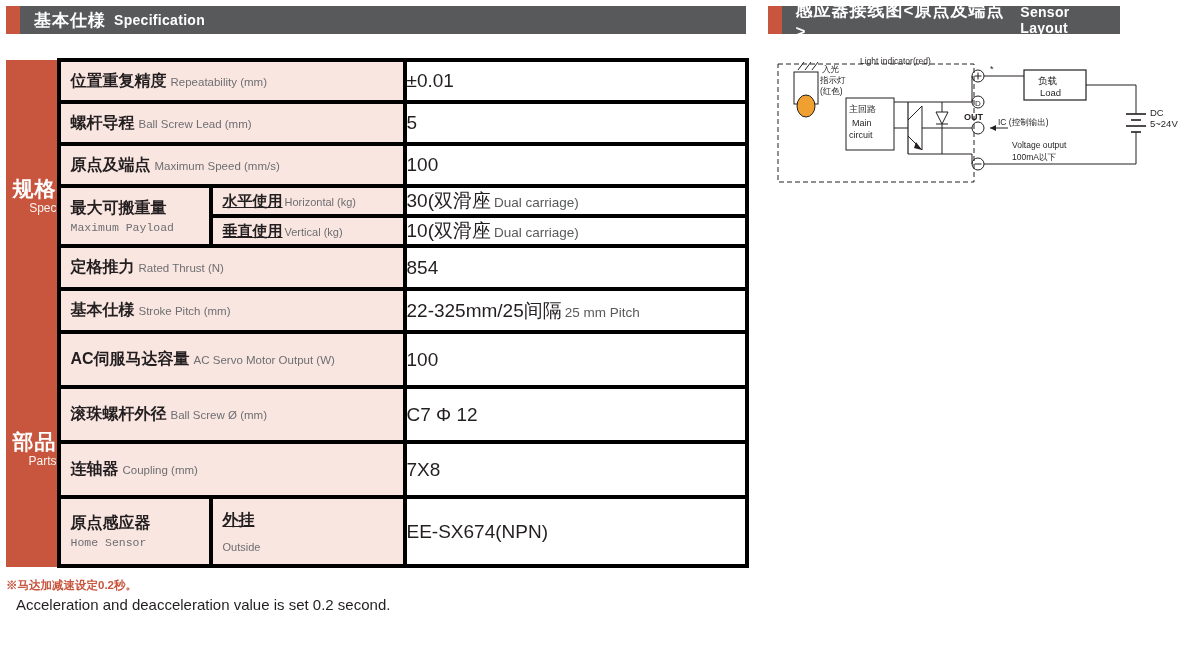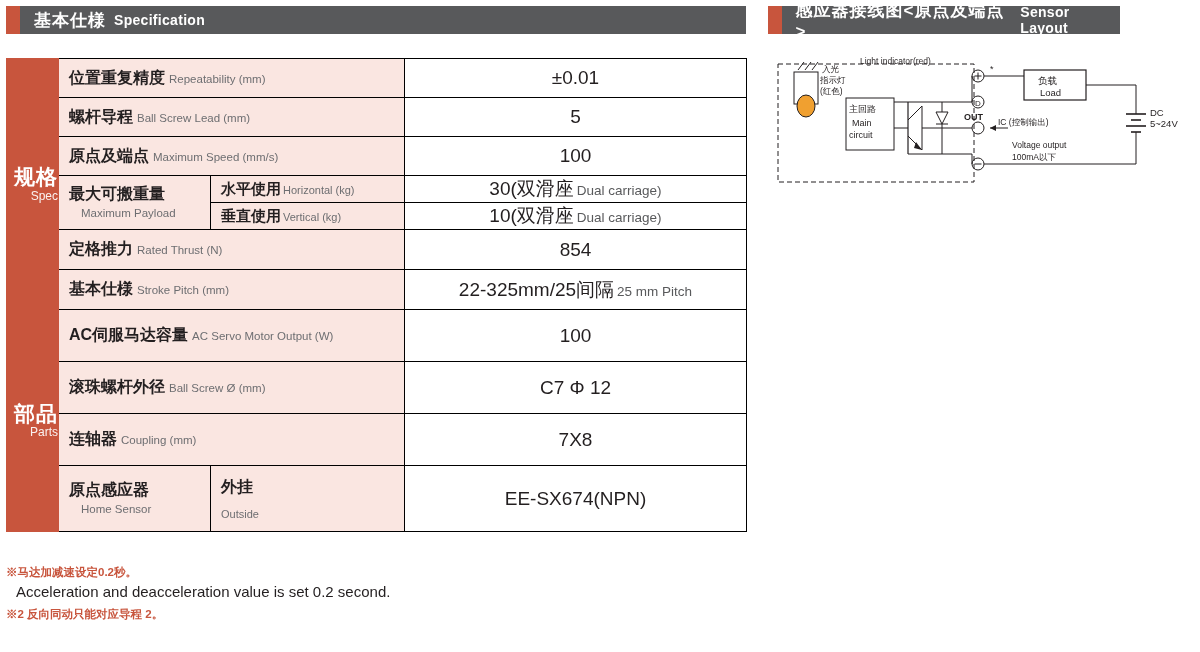--- a/index.html
+++ b/index.html
@@ -49,21 +49,21 @@
   
   #spec-table {
     position: absolute;
     left: 6px;
     top: 58px;
     width: 740px;
     border-collapse: collapse;
     table-layout: fixed;
   }
   #spec-table td {
-    border: 1px solid #000000;
+    border: 4px solid #000000;
     padding: 0;
     background: #ffffff;
   }
   .grp {
     width: 52px;
     background: #c8553d !important;
     color: #ffffff;
     text-align: right;
     vertical-align: middle;
     border: 1px solid #c8553d !important;
@@ -91,48 +91,48 @@
     font-weight: bold;
     color: #231f20;
   }
   .lbl .l-en {
     font-size: 11.5px;
     color: #6d6e71;
     margin-left: 4px;
     font-weight: normal;
   }
   .lbl.stack { line-height: 1.35; }
-  .lbl.stack .l-en { display: block; margin-left: 12px; margin-top: 1px; }
+  .lbl.stack .l-en { display: block; margin-left: 0; margin-top: 1px; font-family: Liberation Mono, monospace; }
 
   .sub {
     background: #fae6e1 !important;
     padding: 0 6px 0 10px !important;
     vertical-align: middle;
   }
-  .sub .l-cn { font-size: 15px; font-weight: bold; }
+  .sub .l-cn { font-size: 15px; font-weight: bold; text-decoration: underline; }
   .sub .l-en { font-size: 11px; color: #6d6e71; font-weight: normal; margin-left: 2px; }
   .sub.stack .l-en { display: block; margin-left: 0; margin-top: 10px; }
 
   .val {
-    text-align: center;
+    text-align: left;
     vertical-align: middle;
     font-size: 19px;
     color: #231f20;
   }
   .val .sub-note {
     font-size: 13.5px;
     color: #58595b;
     margin-left: 3px;
   }
 
   
   #notes {
     position: absolute;
     left: 6px;
-    top: 565px;
+    top: 578px;
     width: 740px;
   }
   .note-cn {
     color: #c8553d;
     font-size: 11.5px;
     font-weight: bold;
     margin: 0 0 1px 0;
     line-height: 1.35;
   }
   .note-en {
@@ -264,21 +264,20 @@
         <span class="l-cn" style="font-size:16px">外挂</span><span class="l-en">Outside</span>
       </td>
       <td class="val">EE-SX674(NPN)</td>
     </tr>
   </tbody>
 </table>
 
 <div id="notes">
   <p class="note-cn">※马达加减速设定0.2秒。</p>
   <p class="note-en">Acceleration and deacceleration value is set 0.2 second.</p>
-  <p class="note-cn">※2 反向同动只能对应导程 2。</p>
 </div>
 
 <div id="sensor-panel">
   <svg width="424" height="140" viewBox="0 0 424 140">
 
     <rect x="2" y="10" width="196" height="118" fill="none" stroke="#231f20" stroke-width="1" stroke-dasharray="5,3"></rect>
 
     <rect x="18" y="18" width="24" height="32" fill="none" stroke="#231f20" stroke-width="1"></rect>
     <ellipse cx="30" cy="52" rx="9" ry="11" fill="#f0a030" stroke="#231f20" stroke-width="1"></ellipse>
 

